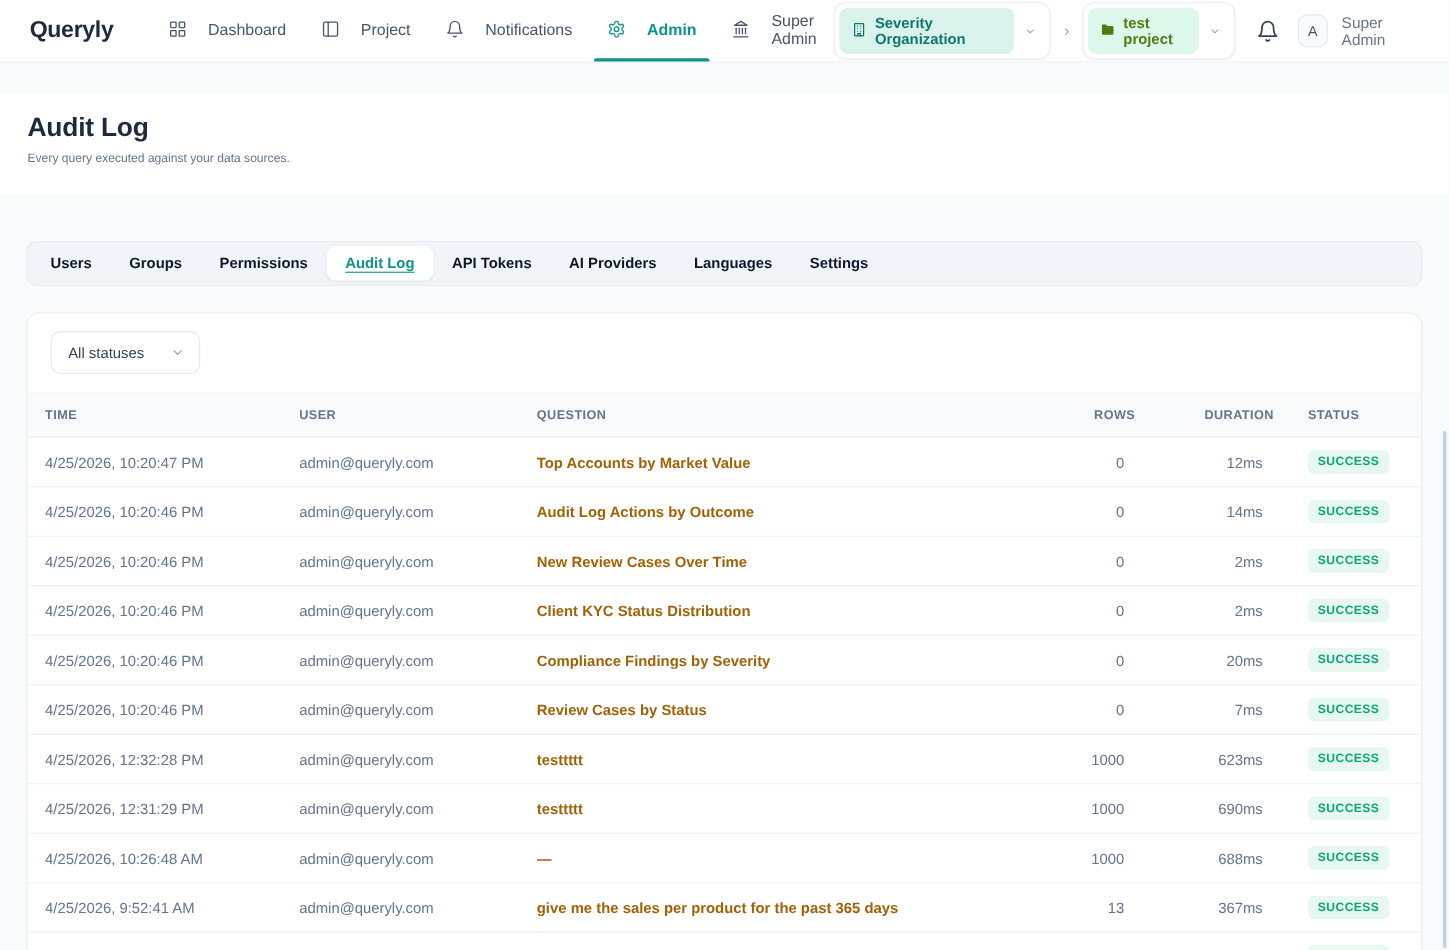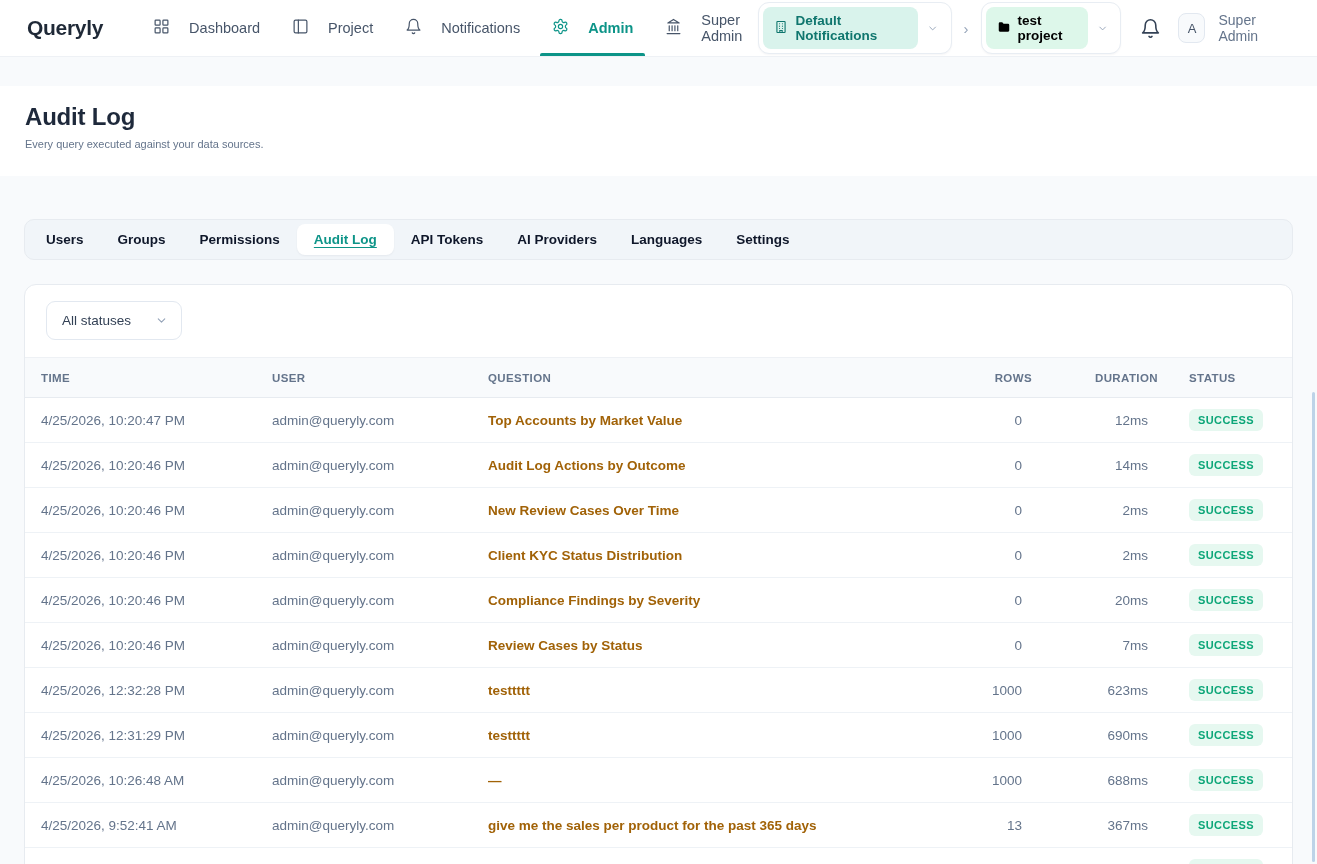--- a/index.html
+++ b/index.html
@@ -19,21 +19,21 @@
   .nav-item.active::after { content:""; position:absolute; left:4px; right:4px; bottom:0;
     height:3px; background:#0d9488; border-radius:2px 2px 0 0; }
 
   .nav-right { margin-left:auto; display:flex; align-items:center; gap:11px; }
   .switch-pill { display:flex; align-items:center; gap:9px; background:#fff;
     border:1px solid #e8edf3; border-radius:11px; padding:4px 12px 4px 4px;
     box-shadow:0 1px 2px rgba(15,23,42,.04); cursor:pointer; }
   .pill-badge { display:flex; align-items:center; gap:7px; border-radius:8px;
     padding:6px 11px; font-size:13.5px; font-weight:700; }
   .pill-badge.org { background:#d9f3ec; color:#0f766e; }
-  .pill-badge.project { background:#ddf7ea; color:#000000; }
+  .pill-badge.project { background:#ddf7ea; color:#4d7c0f; }
   .pill-badge svg { width:14px; height:14px; }
   .chev { width:13px; height:13px; stroke:#94a3b8; fill:none; stroke-width:2;
     stroke-linecap:round; stroke-linejoin:round; }
   .crumb-sep { color:#94a3b8; font-size:15px; padding:0 1px; }
   .bell-btn { margin:0 6px 0 8px; cursor:pointer; display:flex; }
   .bell-btn svg { width:21px; height:21px; stroke:#334155; fill:none; stroke-width:1.8;
     stroke-linecap:round; stroke-linejoin:round; }
   .avatar { width:30px; height:30px; border-radius:8px; background:#f8fafc;
     border:1px solid #e2e8f0; display:flex; align-items:center; justify-content:center;
     font-size:13px; color:#475569; font-weight:500; cursor:pointer; }
@@ -128,21 +128,21 @@
     </div>
   </nav>
 
   <div class="nav-right">
     <div class="switch-pill">
       <span class="pill-badge org">
         <span><svg viewBox="0 0 24 24" fill="none" stroke="currentColor" stroke-width="1.9" stroke-linecap="round">
               <rect x="5" y="2.5" width="14" height="19" rx="1"></rect>
               <path d="M9.5 6.5h.01M14.5 6.5h.01M9.5 10.5h.01M14.5 10.5h.01M9.5 14.5h.01M14.5 14.5h.01M10 21.5v-3.5h4v3.5"></path>
             </svg></span>
-        <span>Default Notifications</span>
+        <span>Severity Organization</span>
       </span>
       <svg class="chev" viewBox="0 0 24 24">
           <polyline points="6 9 12 15 18 9"></polyline>
         </svg>
     </div>
     <span class="crumb-sep">›</span>
     <div class="switch-pill">
       <span class="pill-badge project">
         <span><svg viewBox="0 0 24 24">
               <path d="M3 6a2 2 0 0 1 2-2h4l2.2 2.4H19a2 2 0 0 1 2 2V18a2 2 0 0 1-2 2H5a2 2 0 0 1-2-2z" fill="currentColor"></path>

